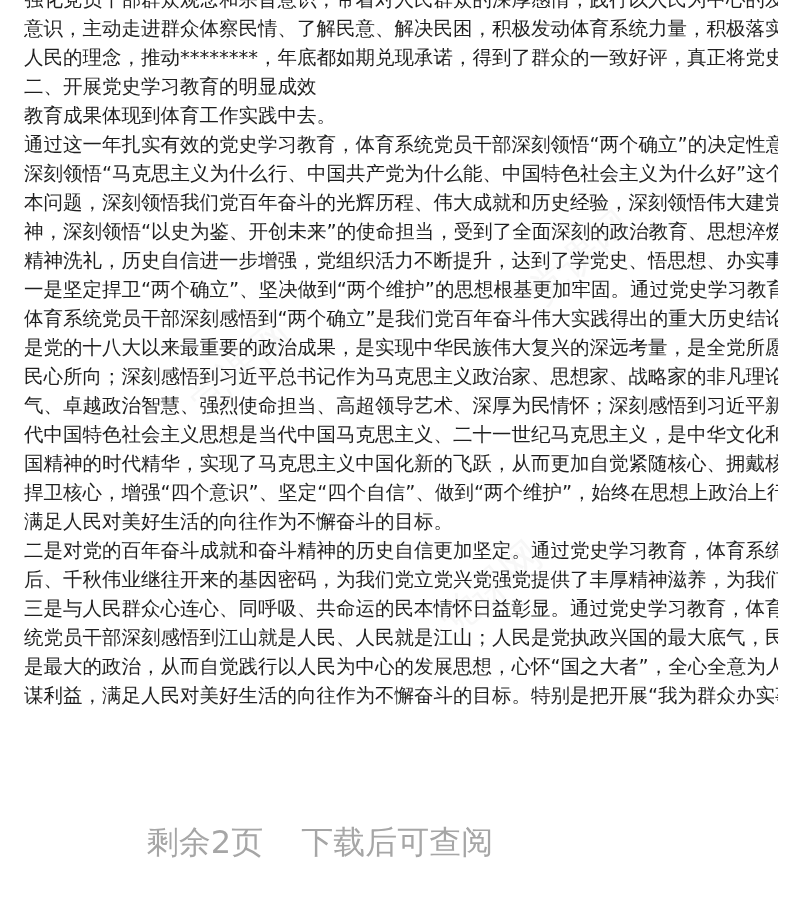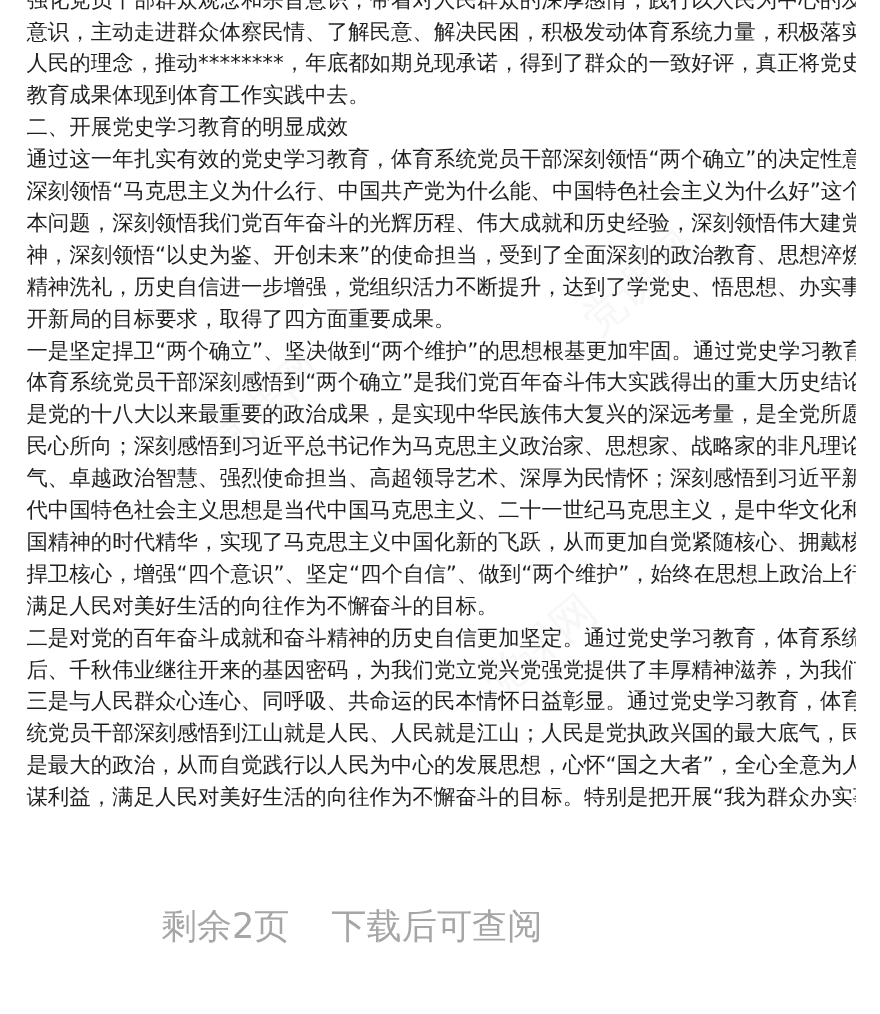--- a/index.html
+++ b/index.html
@@ -64,28 +64,27 @@
 <body>
 
 <div class="watermark" style="left:520px; top:230px;">党课网</div>
 <div class="watermark" style="left:180px; top:340px;">党课网</div>
 <div class="watermark" style="left:430px; top:560px;">党课网</div>
 
 <div class="doc" id="doc">
     <div class="line">强化党员干部群众观念和宗旨意识，带着对人民群众的深厚感情，践行以人民为中心的发展思想，增强宗旨</div>
     <div class="line">意识，主动走进群众体察民情、了解民意、解决民困，积极发动体育系统力量，积极落实为</div>
     <div class="line">人民的理念，推动********，年底都如期兑现承诺，得到了群众的一致好评，真正将党史学习</div>
+    <div class="line last">二、开展党史学习教育的明显成效</div>
     <div class="line last">教育成果体现到体育工作实践中去。</div>
-    <div class="line last">二、开展党史学习教育的明显成效</div>
     <div class="line">通过这一年扎实有效的党史学习教育，体育系统党员干部深刻领悟“两个确立”的决定性意义，</div>
     <div class="line">深刻领悟“马克思主义为什么行、中国共产党为什么能、中国特色社会主义为什么好”这个根</div>
     <div class="line">本问题，深刻领悟我们党百年奋斗的光辉历程、伟大成就和历史经验，深刻领悟伟大建党精</div>
     <div class="line">神，深刻领悟“以史为鉴、开创未来”的使命担当，受到了全面深刻的政治教育、思想淬炼、</div>
     <div class="line">精神洗礼，历史自信进一步增强，党组织活力不断提升，达到了学党史、悟思想、办实事、</div>
-    <div class="line last">开新局的目标要求，取得了四方面重要成果。</div>
     <div class="line">一是坚定捍卫“两个确立”、坚决做到“两个维护”的思想根基更加牢固。通过党史学习教育，</div>
     <div class="line">体育系统党员干部深刻感悟到“两个确立”是我们党百年奋斗伟大实践得出的重大历史结论，</div>
     <div class="line">是党的十八大以来最重要的政治成果，是实现中华民族伟大复兴的深远考量，是全党所愿、</div>
     <div class="line">民心所向；深刻感悟到习近平总书记作为马克思主义政治家、思想家、战略家的非凡理论勇</div>
     <div class="line">气、卓越政治智慧、强烈使命担当、高超领导艺术、深厚为民情怀；深刻感悟到习近平新时</div>
     <div class="line">代中国特色社会主义思想是当代中国马克思主义、二十一世纪马克思主义，是中华文化和中</div>
     <div class="line">国精神的时代精华，实现了马克思主义中国化新的飞跃，从而更加自觉紧随核心、拥戴核心、</div>
     <div class="line">捍卫核心，增强“四个意识”、坚定“四个自信”、做到“两个维护”，始终在思想上政治上行动上</div>
     <div class="line last">满足人民对美好生活的向往作为不懈奋斗的目标。</div>
     <div class="line">二是对党的百年奋斗成就和奋斗精神的历史自信更加坚定。通过党史学习教育，体育系统党</div>

